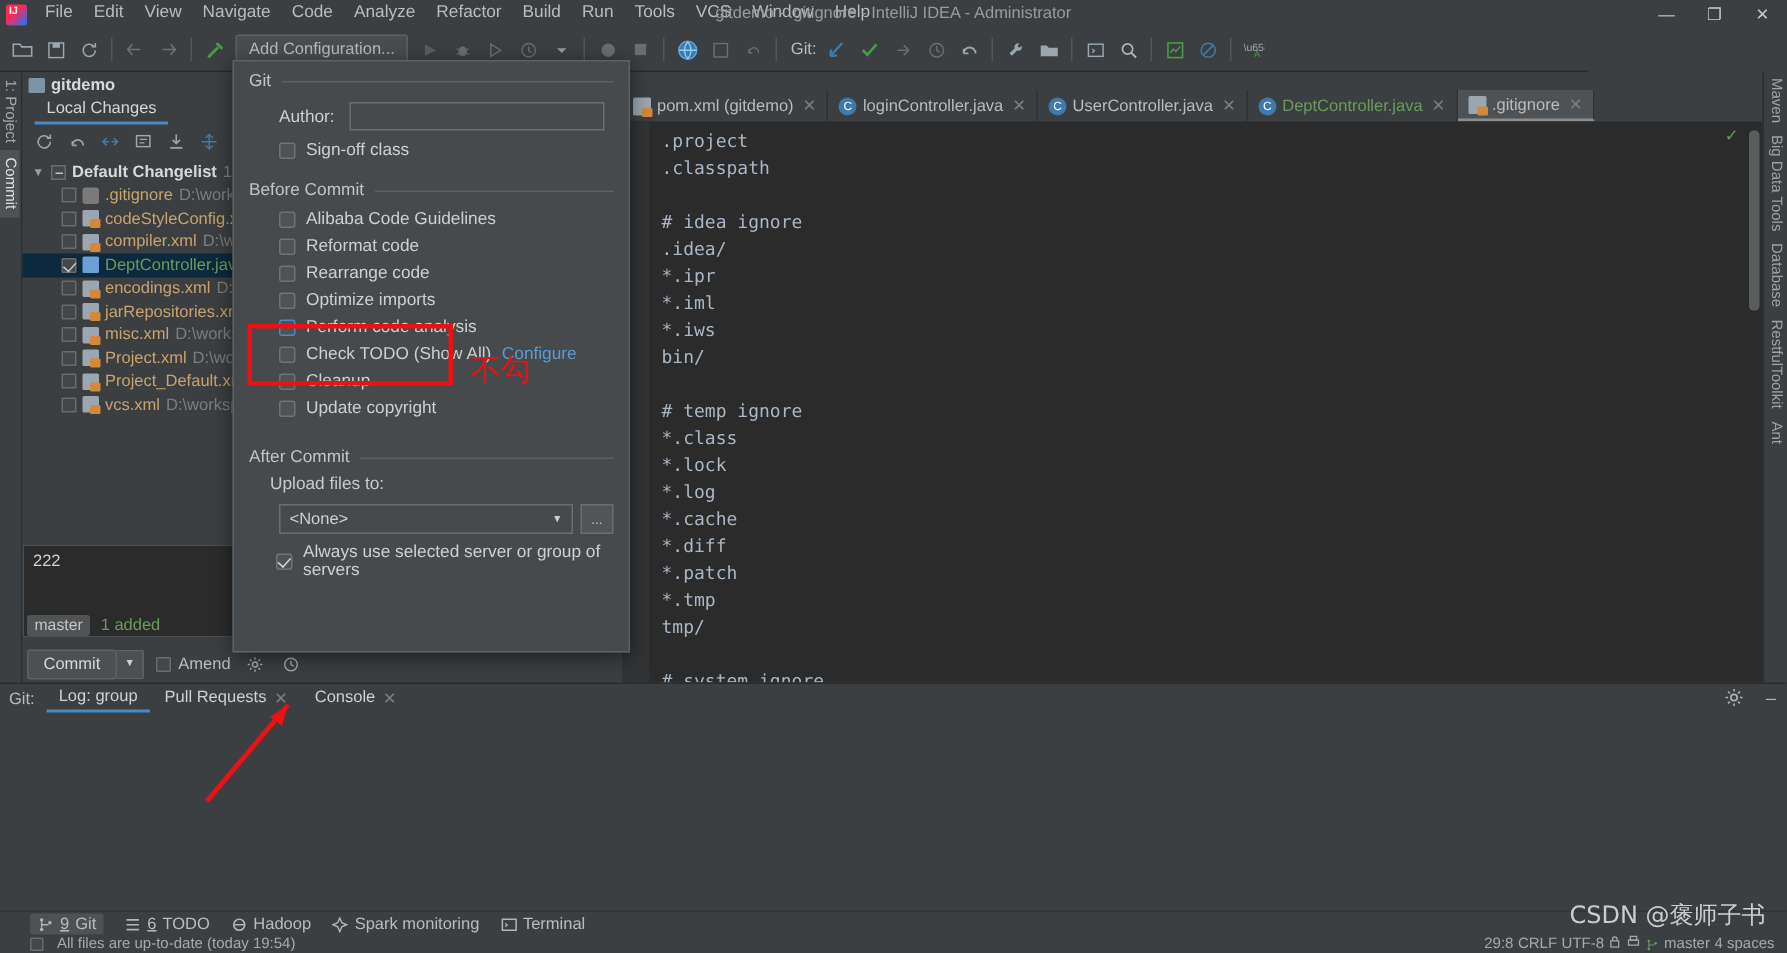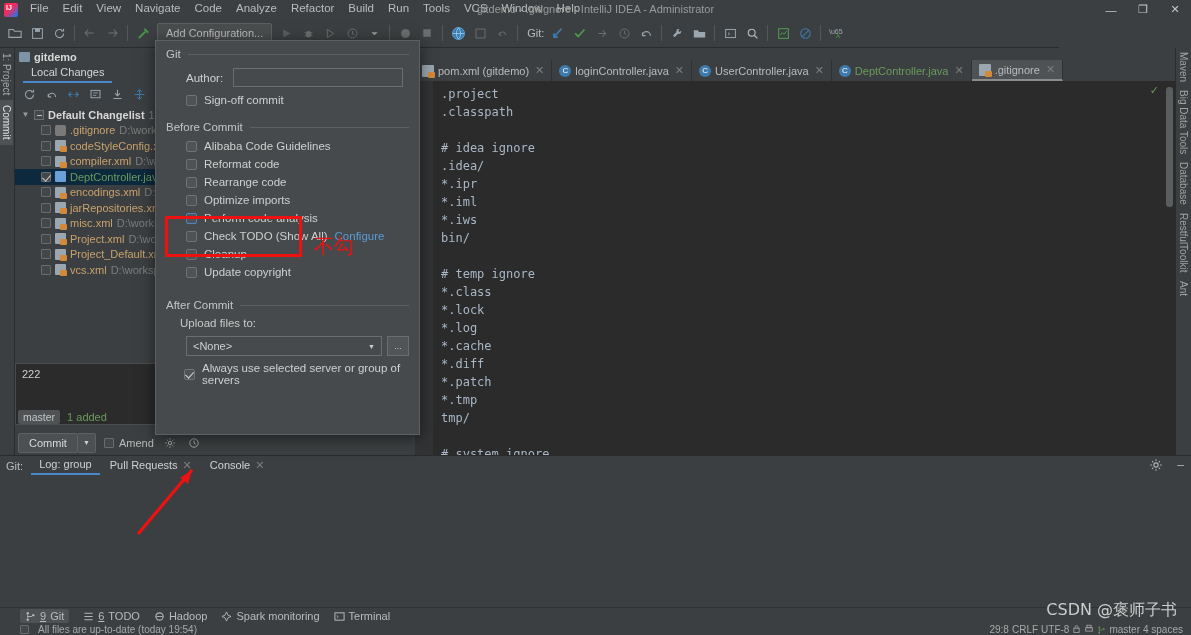--- a/index.html
+++ b/index.html
@@ -632,21 +632,21 @@
     <div class="grp">
       <span>Git</span>
       <span class="line"></span>
     </div>
     <div class="author-row">
       <span>Author:</span>
       <span class="author-input"></span>
     </div>
     <div class="prow">
       <span class="cbox2"></span>
-      <span>Sign-off commit</span>
+      <span>Sign-off class</span>
     </div>
 
     <div class="grp" style="padding-top:12px;">
       <span>Before Commit</span>
       <span class="line"></span>
     </div>
     <div class="prow" style="padding-top:5px;">
       <span class="cbox2"></span>
       <span>Alibaba Code Guidelines</span>
     </div>

